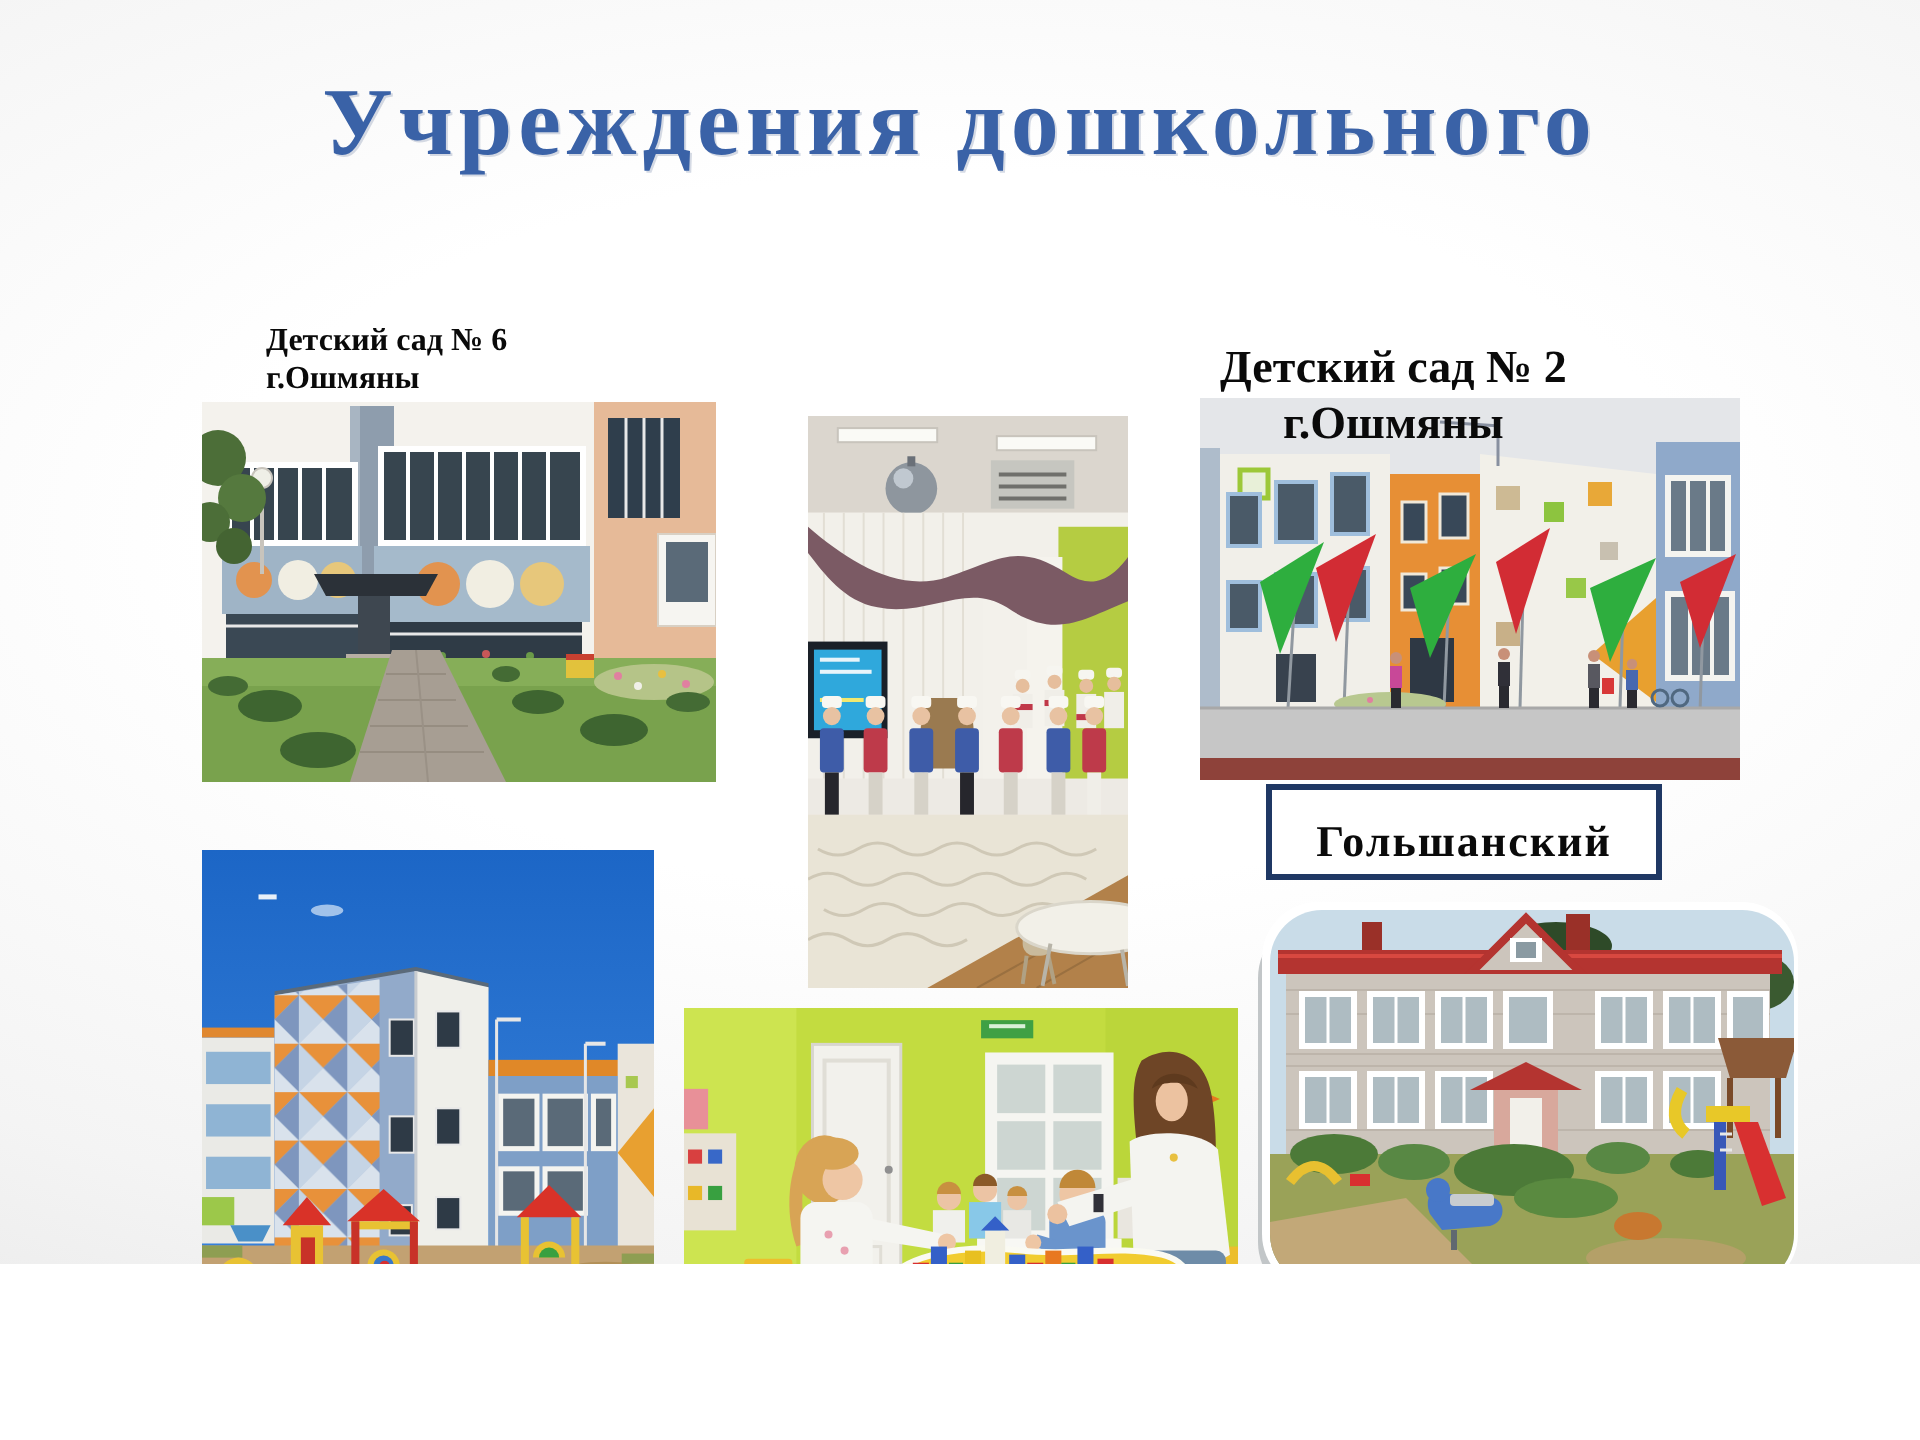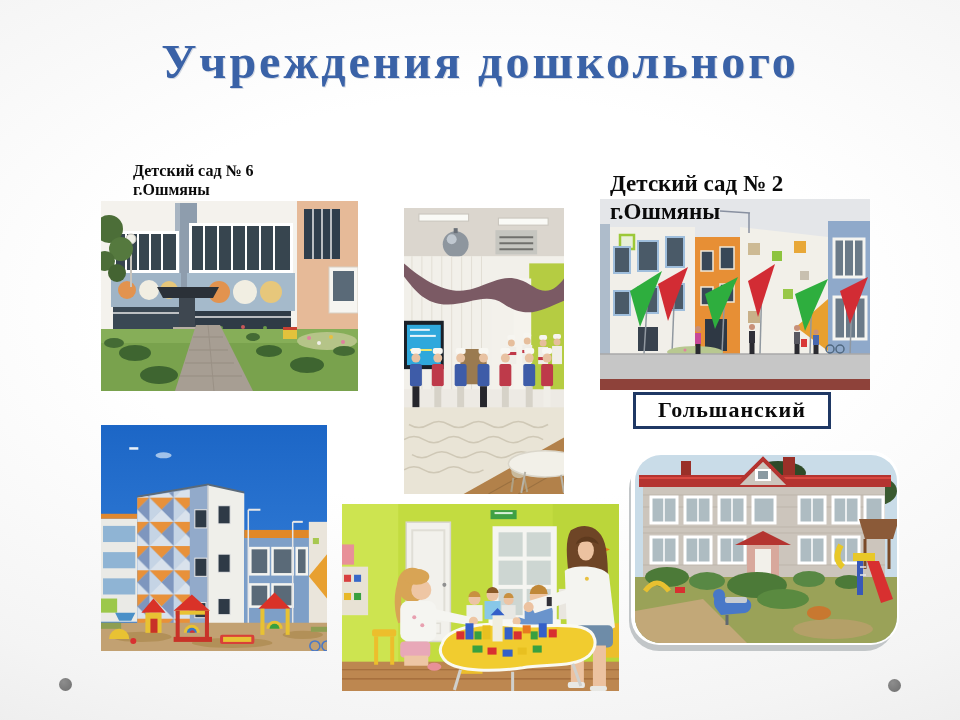--- a/index.html
+++ b/index.html
@@ -1,32 +1,32 @@
 <!DOCTYPE html>
 <html><head>
 <meta charset="utf-8">
 <style>
   html,body{margin:0;padding:0;}
   .slide{
-    position:relative; width:960px; height:720px; overflow:hidden;
+    position:relative; width:960px; height:632px; overflow:hidden;
     background:radial-gradient(ellipse 130% 95% at 50% 42%, #FFFFFF 30%, #F4F4F4 62%, #E9E9E9 82%, #DEDEDE 100%);
     font-family:"Liberation Serif","DejaVu Serif",serif;
   }
   .title{
     position:absolute; left:0; right:0; top:34px; text-align:center;
     color:#3A62A7; font-weight:bold; font-size:48px; line-height:1.17; letter-spacing:3px;
     text-shadow:1px 1px 0 rgba(90,110,150,0.25);
   }
   .caption{ position:absolute; color:#0A0A0A; font-weight:bold; line-height:1.2; }
   .caption-k6{ left:133px; top:161px; font-size:16px; z-index:1; }
-  .caption-k2{ left:610px; top:170px; font-size:23px; z-index:5; }
+  .caption-k2{ left:610px; top:170px; font-size:23px; z-index:5;text-align:center; }
   .golshany-box{
     position:absolute; left:633px; top:392px; width:192px; z-index:6;
     border:3px solid #1F3864; background:#FFFFFF; text-align:center;
-    color:#0A0A0A; font-weight:bold; font-size:22px; line-height:1.15; padding:2px 0 4px 0;
+    color:#0A0A0A; font-weight:bold; font-size:22px; line-height:1.15; padding:13px 0 4px 0;
     letter-spacing:1px;
   }
   .photo{ position:absolute; }
   .photo svg{ display:block; width:100%; height:100%; }
   .photo-k6{ left:101px; top:201px; width:257px; height:190px; z-index:2; }
   .photo-hall{ left:404px; top:208px; width:160px; height:286px; z-index:2; }
   .photo-k2{ left:600px; top:199px; width:270px; height:191px; z-index:2; }
   .photo-blue{ left:101px; top:425px; width:226px; height:226px; z-index:2; }
   .photo-playroom{ left:342px; top:504px; width:277px; height:187px; z-index:3; }
   .photo-golshany{ left:623px; top:449px; width:286px; height:210px; z-index:2; }

